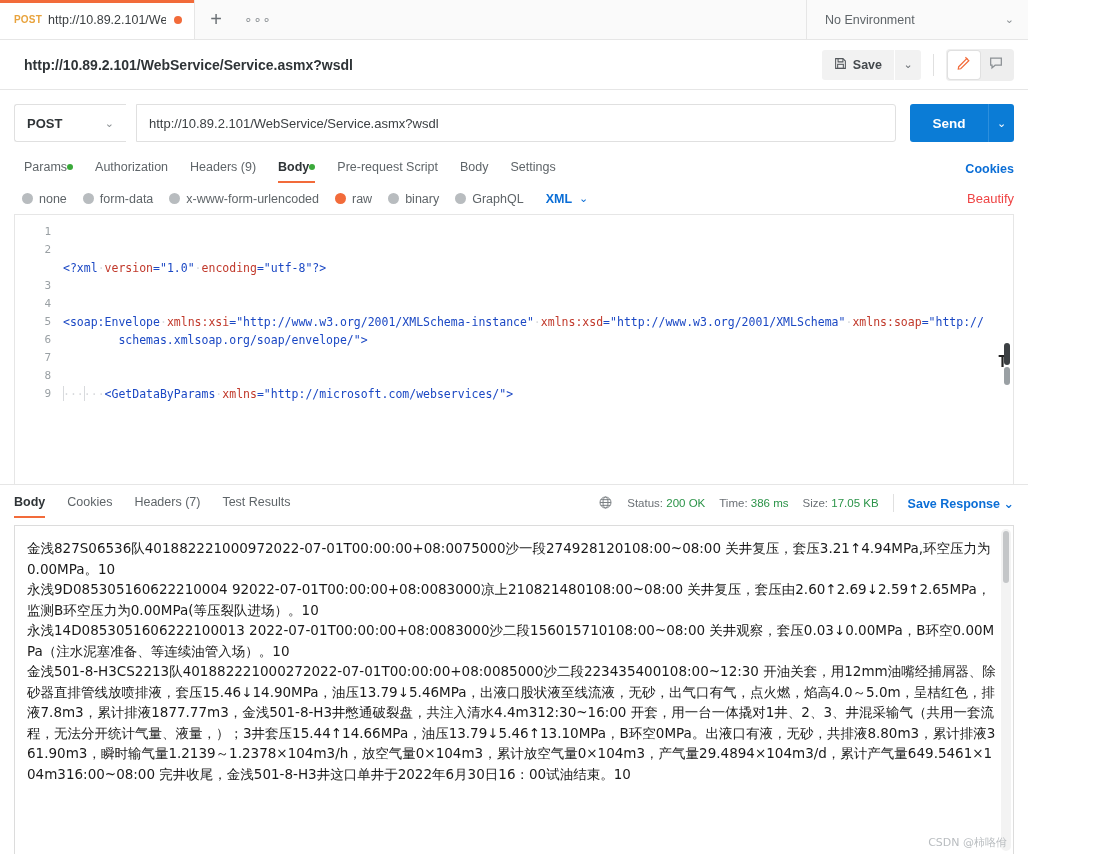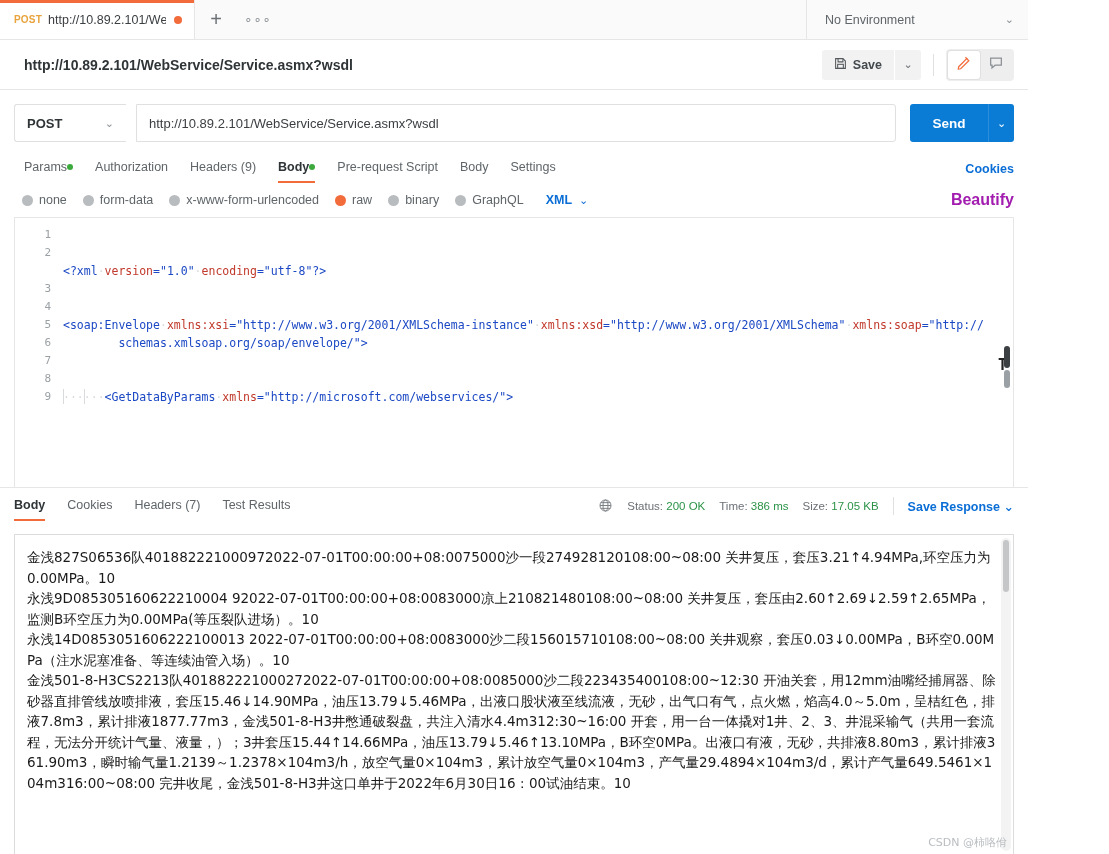--- a/index.html
+++ b/index.html
@@ -124,21 +124,21 @@
     margin-top: 8px; gap: 16px;
   }
   .radio-item { display: flex; align-items: center; gap: 6px; font-size: 12.5px; color: #5f6569; cursor: pointer; }
   .radio { width: 11px; height: 11px; border-radius: 50%; background: #b8bcbf; }
   .radio.on { background: #f26b3a; }
   .xml-select {
     display: flex; align-items: center; gap: 7px; color: #0b6ed6;
     font-size: 12.5px; font-weight: bold; cursor: pointer; margin-left: 6px;
   }
   .xml-caret { color: #0b6ed6; font-weight: normal; font-size: 11px; }
-  .beautify { margin-left: auto; color: #a21caf; font-size: 16px; font-weight: bold; cursor: pointer; }
+  .beautify { margin-left: auto; color: #ef4444; font-size: 13px; font-weight: normal; cursor: pointer; }
 
   
   .editor-wrap {
     margin: 8px 14px 0 14px; border: 1px solid #e6e6e6; border-bottom: none;
     height: 270px; position: relative; background: #fff; overflow: hidden;
   }
   .editor {
     position: absolute; inset: 0; display: flex;
     font-family: "DejaVu Sans Mono", "Liberation Mono", monospace;
     font-size: 11.5px; line-height: 18px;
@@ -181,21 +181,21 @@
   .view-tabs { display: flex; padding: 0 14px; margin-top: 3px; }
   .vtab {
     padding: 6px 16px; font-size: 12.5px; color: #5f6569; background: #f4f4f4;
     cursor: pointer;
   }
   .vtab:first-child { border-radius: 3px 0 0 3px; }
   .vtab:last-child { border-radius: 0 3px 3px 0; }
   .vtab.active { background: #e2e2e2; color: #2f3437; }
 
   .preview-box {
-    margin: 10px 14px 0 14px; border: 1px solid #dcdcdc; border-bottom: none;
+    margin: 4px 14px 0 14px; border: 1px solid #dcdcdc; border-bottom: none;
     flex: 1; position: relative; overflow: hidden; background: #fff;
   }
   .preview-text {
     padding: 12px 16px 0 12px;
     font-family: "DejaVu Sans", "Liberation Sans", sans-serif;
     font-size: 13.5px; line-height: 20.5px; color: #1a1a1a;
     word-break: break-all; white-space: pre-wrap;
   }
   .pv-scroll { position: absolute; right: 2px; top: 3px; width: 10px; bottom: 3px; background: #f3f3f3; border-radius: 5px; }
   .pv-thumb { position: absolute; left: 2px; top: 2px; width: 6px; height: 52px; background: #c4c6c8; border-radius: 3px; }

